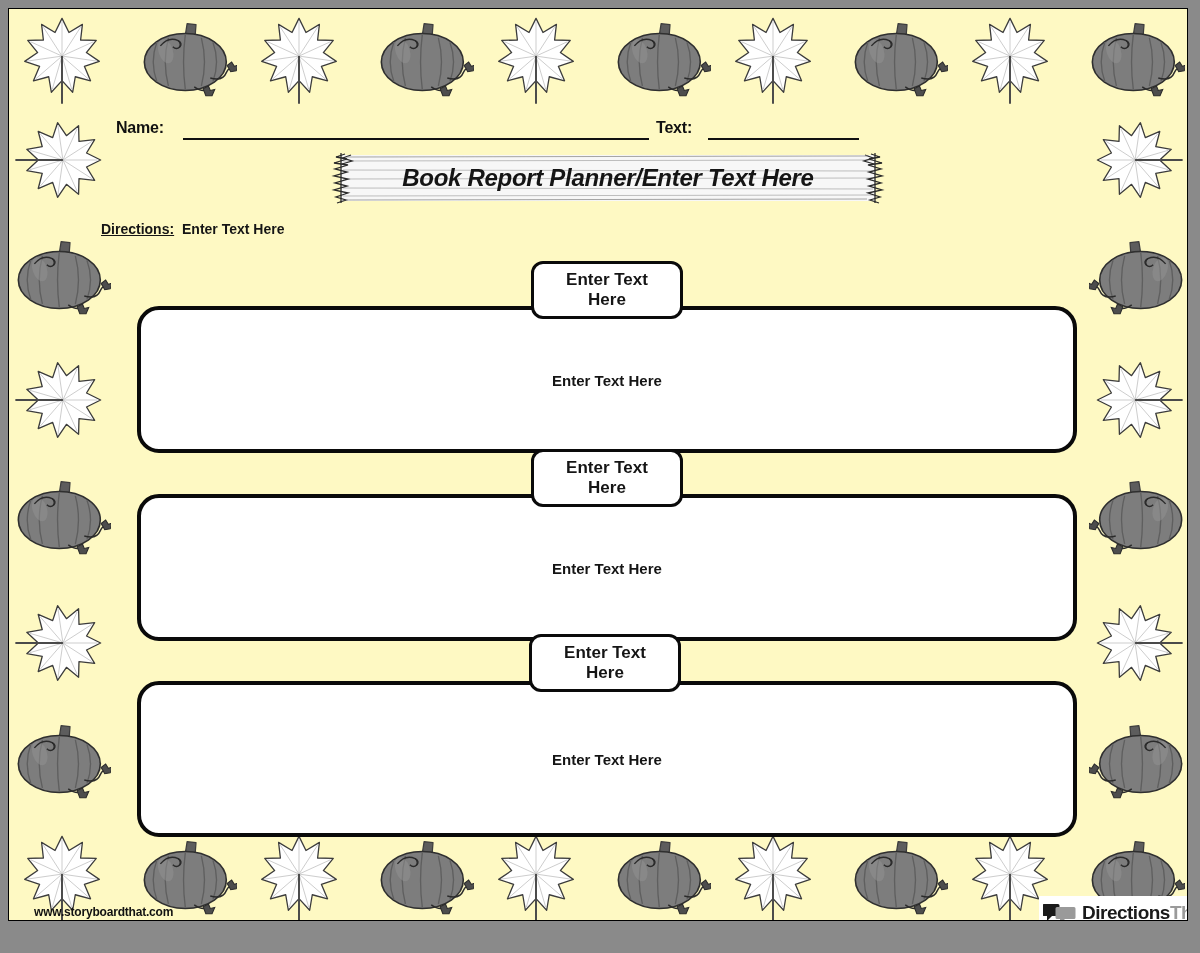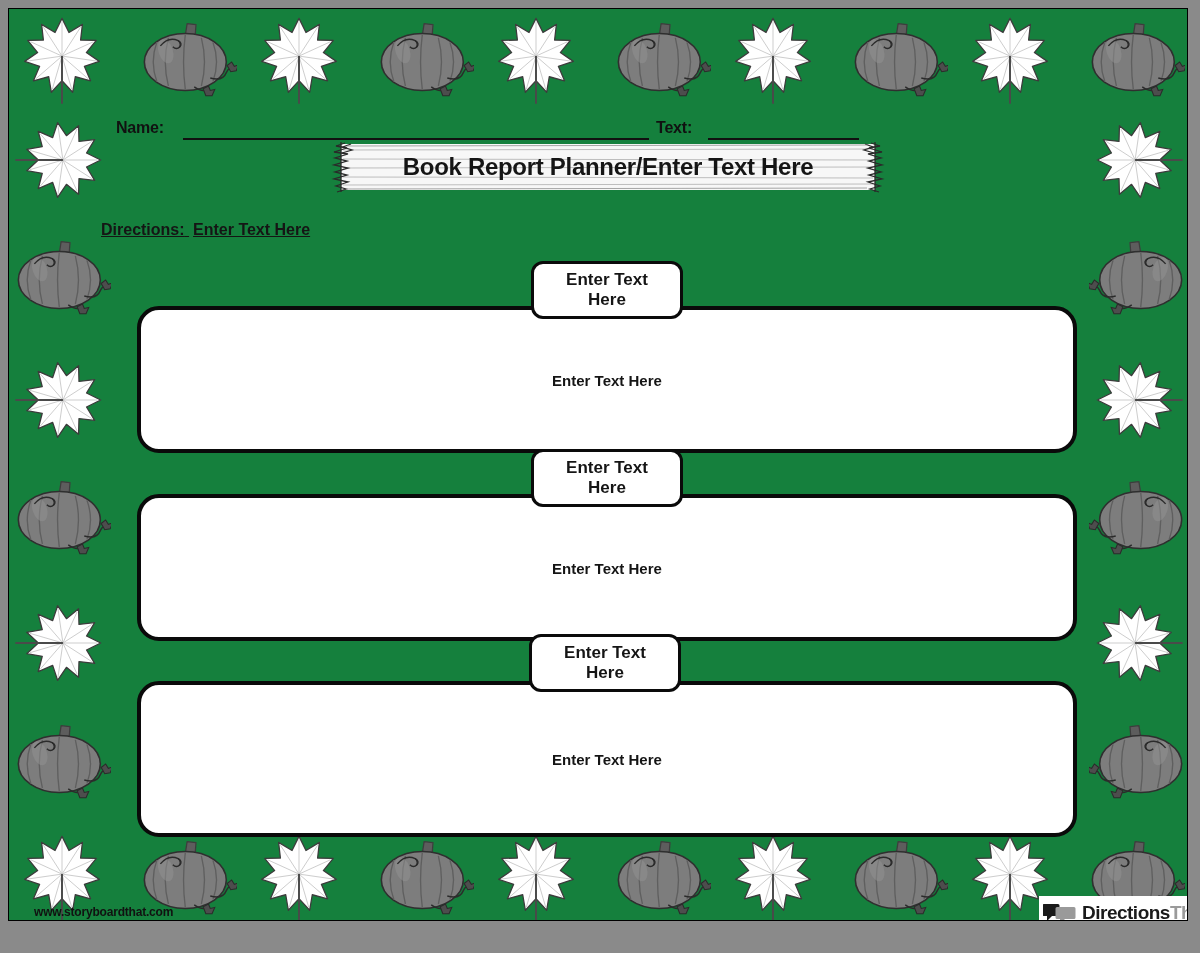--- a/index.html
+++ b/index.html
@@ -5,57 +5,57 @@
   html,body{margin:0;padding:0;}
   body{
     width:1200px;height:953px;
     background:#8a8a8a;
     font-family:"Liberation Sans","DejaVu Sans",sans-serif;
     overflow:hidden;
   }
   .page{
     position:absolute;left:8px;top:8px;
     width:1180px;height:913px;
-    background:#15803d;
+    background:#fef9c3;
     border:1px solid #000;
     box-sizing:border-box;
     overflow:hidden;
   }
 
   
   .deco{position:absolute;pointer-events:none;}
   .deco svg{display:block;}
 
   
   .namerow{position:absolute;left:0;top:108px;width:1180px;height:26px;}
   .lbl{
     position:absolute;font-weight:bold;font-size:16px;color:#111;
     letter-spacing:-0.2px;
   }
   .rule{position:absolute;height:0;border-bottom:2px solid #111;}
 
   
   .banner{
-    position:absolute;left:318px;top:132px;width:562px;height:52px;
+    position:absolute;left:318px;top:143px;width:562px;height:52px;font-style:italic;
   }
   .banner-bg{
     position:absolute;left:0;top:0;width:100%;height:100%;
   }
   .banner-title{
     position:absolute;left:0;top:0;width:100%;height:100%;
     display:flex;align-items:center;justify-content:center;
     font-size:24px;font-weight:bold;color:#151515;
     letter-spacing:-0.3px;
     font-family:"Liberation Sans","DejaVu Sans",sans-serif;
   }
 
   
   .directions{
     position:absolute;left:92px;top:212px;
-    font-size:16px;font-weight:bold;color:#151515;white-space:nowrap;text-decoration:underline;
+    font-size:14px;font-weight:bold;color:#151515;white-space:nowrap;
   }
   .directions .dlabel{text-decoration:underline;}
 
   
   .bigbox{
     position:absolute;
     border:4px solid #0a0a0a;
     border-radius:22px;
     background:#fff;
     box-sizing:border-box;

